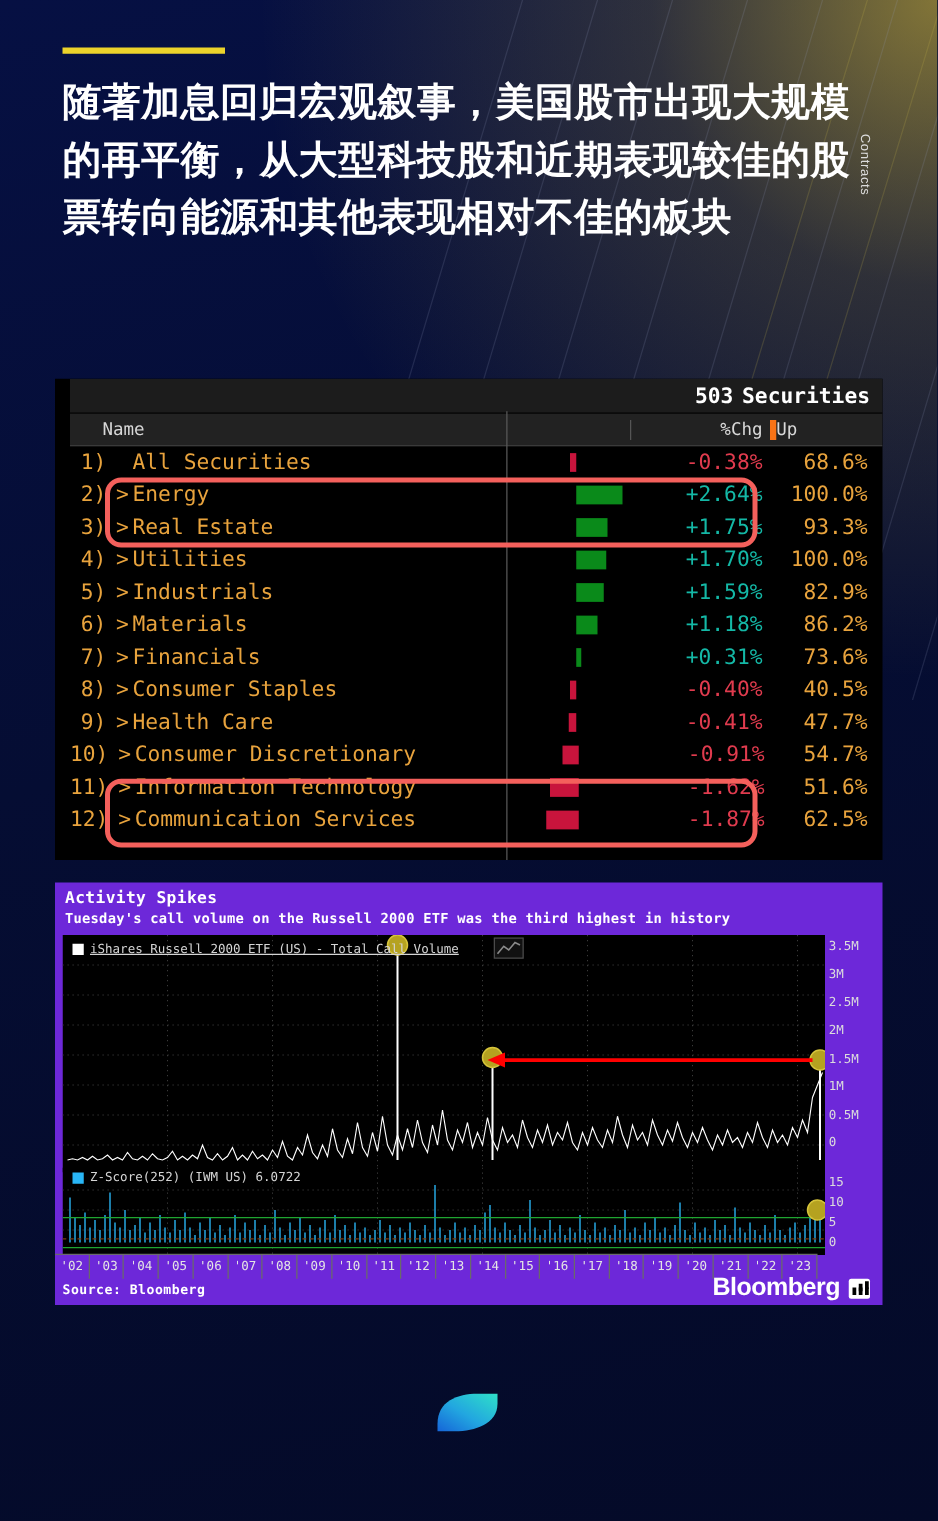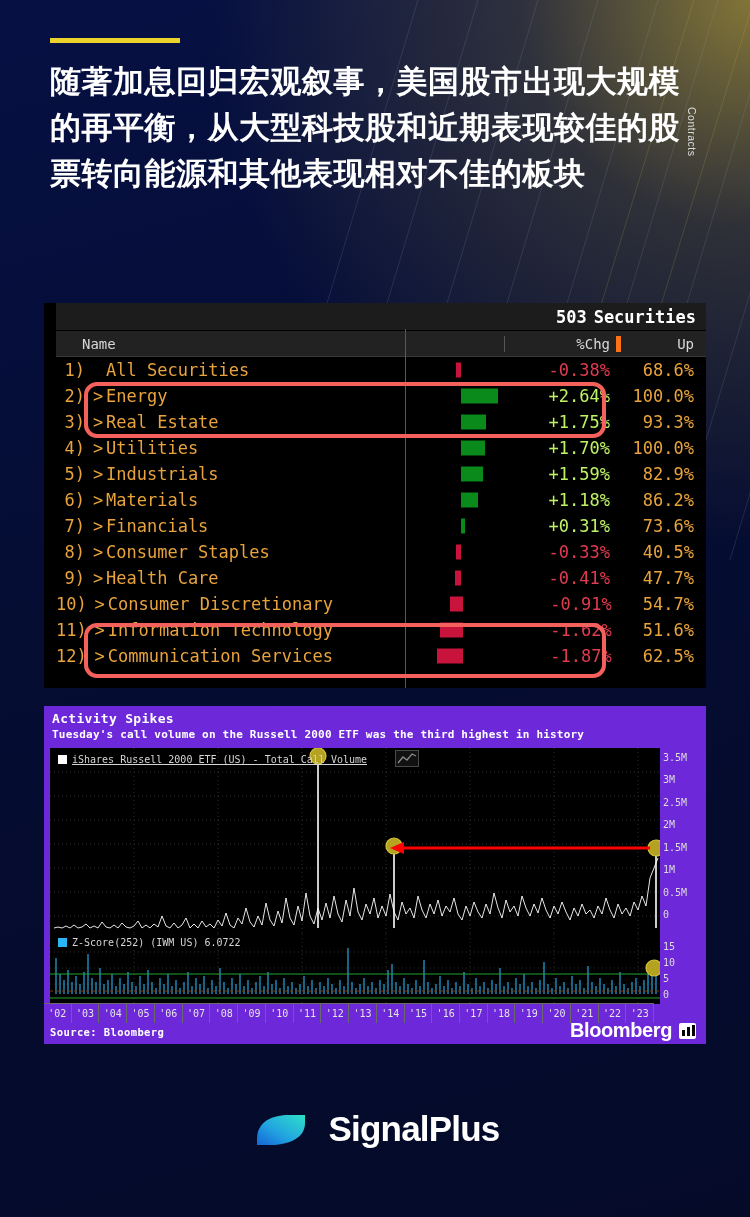--- a/index.html
+++ b/index.html
@@ -41,21 +41,21 @@
   }
   #tbl-titlebar .cnt { color:#fff; margin-right:7px; }
   #tbl-head {
     height:26px; background:#222222; color:#d8d8d8; font-size:14px;
     display:flex; align-items:center; border-bottom:1px solid #3a3a3a;
   }
   #tbl-head .h-name { flex:0 0 362px; padding-left:26px; }
   #tbl-head .h-bar  { flex:0 0 86px; }
   #tbl-head .h-chg  { flex:0 0 112px; text-align:right; padding-right:6px;
                       border-left:1px solid #555; }
-  #tbl-head .h-up   { flex:1; text-align:right; padding-right:12px;
+  #tbl-head .h-up   { flex:1; text-align:left; padding-right:12px;
                       border-left:5px solid #f97316; }
   .trow {
     height:26px; display:flex; align-items:center; font-size:17px;
     position:relative;
   }
   .trow .c-idx {
     flex:0 0 34px; text-align:right; padding-right:5px; color:#e8a33d;
   }
   .trow .c-exp { flex:0 0 16px; color:#e8a33d; text-align:center; }
   .trow .c-name { flex:0 0 312px; color:#e8a33d; white-space:nowrap; }
@@ -64,21 +64,21 @@
   .trow .c-up   { flex:1; text-align:right; padding-right:12px; color:#e8a33d; }
   .zero-line {
     position:absolute; left:405px; top:329px; width:1px; height:359px;
     background:#585858; z-index:4;
   }
   .bar {
     position:absolute; top:50%; transform:translateY(-50%); height:15px;
   }
   .bar.pos { left:50%; background:#0a8a1a; }
   .bar.neg { right:50%; background:#c8143c; }
-  .pos-txt { color:#bef264; }
+  .pos-txt { color:#14b8a6; }
   .neg-txt { color:#e03b4e; }
   
   .annot {
     position:absolute; border:4px solid #f4605c; border-radius:13px;
     z-index:6; pointer-events:none;
   }
   
   #chart-panel {
     position:absolute; left:44px; top:706px; width:662px; height:338px;
     background:#6d28d9; z-index:3; overflow:hidden;
@@ -259,21 +259,21 @@
         <div class="c-chg pos-txt">+0.31%</div>
         <div class="c-up">73.6%</div>
       </div>
       <div class="trow">
         <div class="c-idx">8)</div>
         <div class="c-exp">&gt;</div>
         <div class="c-name">Consumer Staples</div>
         <div class="c-bar">
           <span class="bar neg" style="width:4.62px"></span>
         </div>
-        <div class="c-chg neg-txt">-0.33%</div>
+        <div class="c-chg neg-txt">-0.40%</div>
         <div class="c-up">40.5%</div>
       </div>
       <div class="trow">
         <div class="c-idx">9)</div>
         <div class="c-exp">&gt;</div>
         <div class="c-name">Health Care</div>
         <div class="c-bar">
           <span class="bar neg" style="width:5.739999999999999px"></span>
         </div>
         <div class="c-chg neg-txt">-0.41%</div>
@@ -601,14 +601,13 @@
   <svg width="62" height="48" viewBox="0 0 62 48">
     <defs>
       <linearGradient id="spg" x1="0" y1="1" x2="1" y2="0">
         <stop offset="0%" stop-color="#1565d8"></stop>
         <stop offset="45%" stop-color="#22a6e0"></stop>
         <stop offset="100%" stop-color="#2fe0c8"></stop>
       </linearGradient>
     </defs>
     <path d="M6 34 C6 16 22 10 38 10 L54 10 L54 18 C54 34 36 40 20 40 L6 40 Z" fill="url(#spg)"></path>
   </svg>
-  <span class="wordmark">SignalPlus</span>
 </div>
 
 </body></html>

